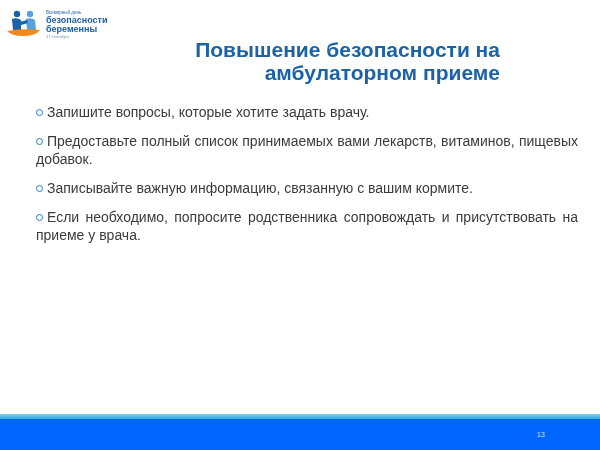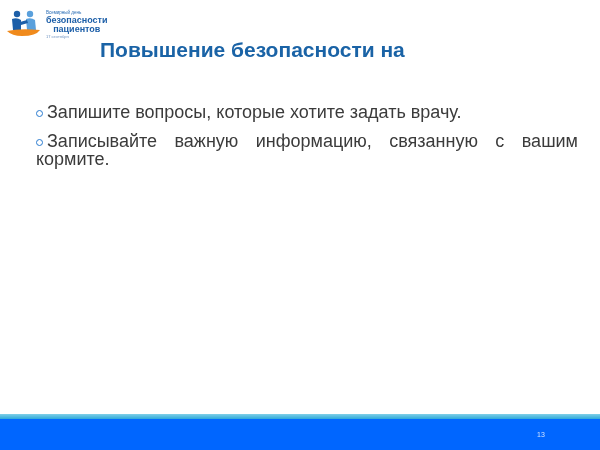--- a/index.html
+++ b/index.html
@@ -9,33 +9,33 @@
       font-family: "Liberation Sans", sans-serif;
     }
     .logo {
       position: absolute; left: 6px; top: 8px; width: 115px; height: 32px;
     }
     .logo svg { position: absolute; left: 0; top: 0; }
     .logo-text {
       position: absolute; left: 40px; top: 3px; color: #1d5fa8; line-height: 1;
     }
     .logo-small { font-size: 4.5px; display: block; color: #2a6db5; }
-    .logo-big { font-size: 9px; font-weight: bold; display: block; line-height: 9px; color: #1d5fa8; text-align: center; }
+    .logo-big { font-size: 9px; font-weight: bold; display: block; line-height: 9px; color: #1d5fa8; }
     .logo-date { font-size: 4px; display: block; color: #6a8fbf; margin-top: 1px; }
     .title {
       position: absolute; left: 100px; top: 38px; width: 400px;
-      text-align: left; color: #1a63a6; font-weight: bold;
+      text-align: right; color: #1a63a6; font-weight: bold;
       font-size: 21px; line-height: 23px;
     }
     .list {
       position: absolute; left: 28px; top: 103px; width: 550px;
       margin: 0; padding: 0; list-style: none;
     }
     .list li {
-      position: relative; color: #3b3b3b; font-size: 18px; line-height: 18px;
+      position: relative; color: #3b3b3b; font-size: 14px; line-height: 18px;
       text-align: justify; padding-left: 8px; margin-bottom: 11px;
     }
     .list li .bullet {
       display: inline-block; width: 5px; height: 5px; border: 1px solid #2a7bd0;
       border-radius: 50%; margin-right: 4px; vertical-align: 1px;
     }
     .footer-strip {
       position: absolute; left: 0; top: 414px; width: 600px; height: 5px;
       background: linear-gradient(#7fd0e8, #2fa8d8);
     }
@@ -55,30 +55,33 @@
     <circle cx="11" cy="6" r="3.2" fill="#1d5fa8"></circle>
     <circle cx="24" cy="6" r="3.2" fill="#5aa0dc"></circle>
     <path d="M6 11 Q11 9 15 12 L15 22 L7 22 Z" fill="#1d5fa8"></path>
     <path d="M20 11 Q25 9 29 12 L30 22 L21 22 Z" fill="#5aa0dc"></path>
     <path d="M14 14 L21 12 L22 15 L15 17 Z" fill="#1d5fa8"></path>
     <path d="M1 23 Q14 20 34 22 Q30 28 16 28 Q6 28 1 23 Z" fill="#f08a1c"></path>
   </svg>
   <div class="logo-text">
     <span class="logo-small">Всемирный день</span>
     <span class="logo-big">безопасности</span>
-    <span class="logo-big">пациентов</span>
+    <span class="logo-big">беременны</span>
     <span class="logo-date">17 сентября</span>
   </div>
 </div>
 
 <div class="title">
   <div>Повышение безопасности на</div>
+  <div>амбулаторном приеме</div>
 </div>
 
 <ul class="list">
   <li><span class="bullet"></span><span>Запишите вопросы, которые хотите задать врачу.</span></li>
+  <li><span class="bullet"></span><span>Предоставьте полный список принимаемых вами лекарств, витаминов, пищевых добавок.</span></li>
   <li><span class="bullet"></span><span>Записывайте важную информацию, связанную с вашим кормите.</span></li>
+  <li><span class="bullet"></span><span>Если необходимо, попросите родственника сопровождать и присутствовать на приеме у врача.</span></li>
 </ul>
 
 <div class="footer-strip"></div>
 <div class="footer">
   <span class="page-num">13</span>
 </div>
 
 </body></html>

